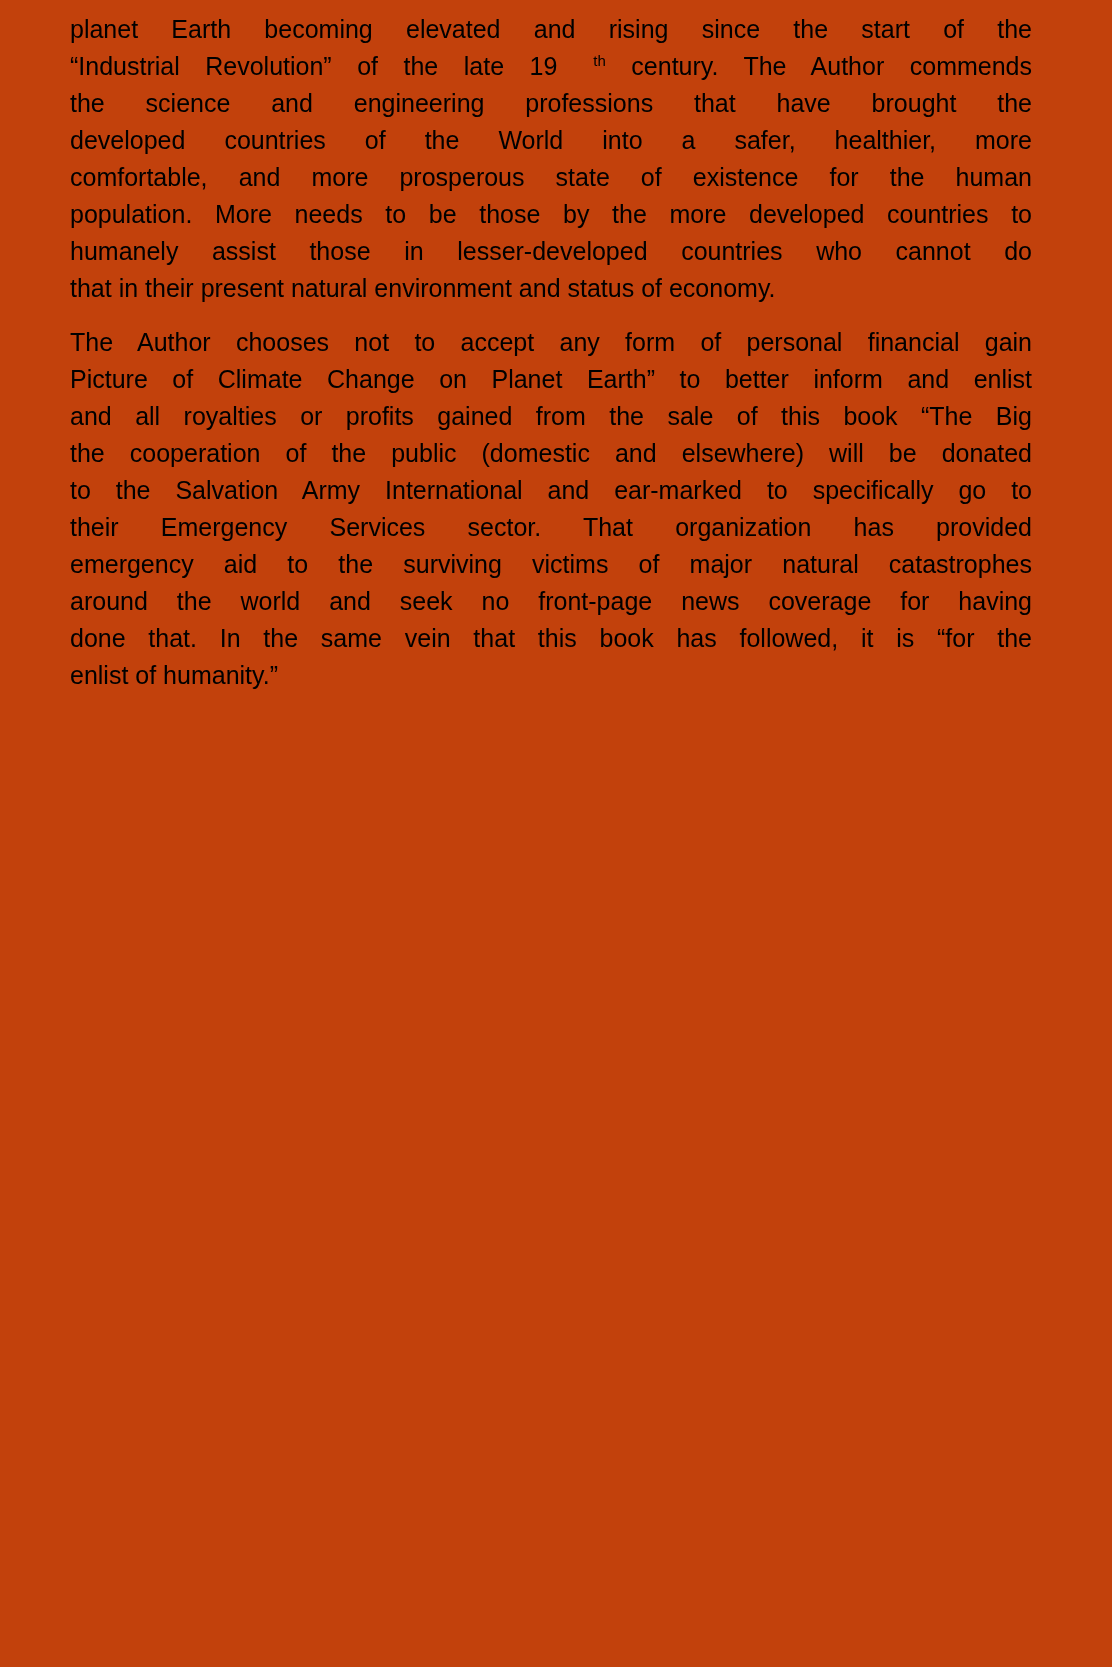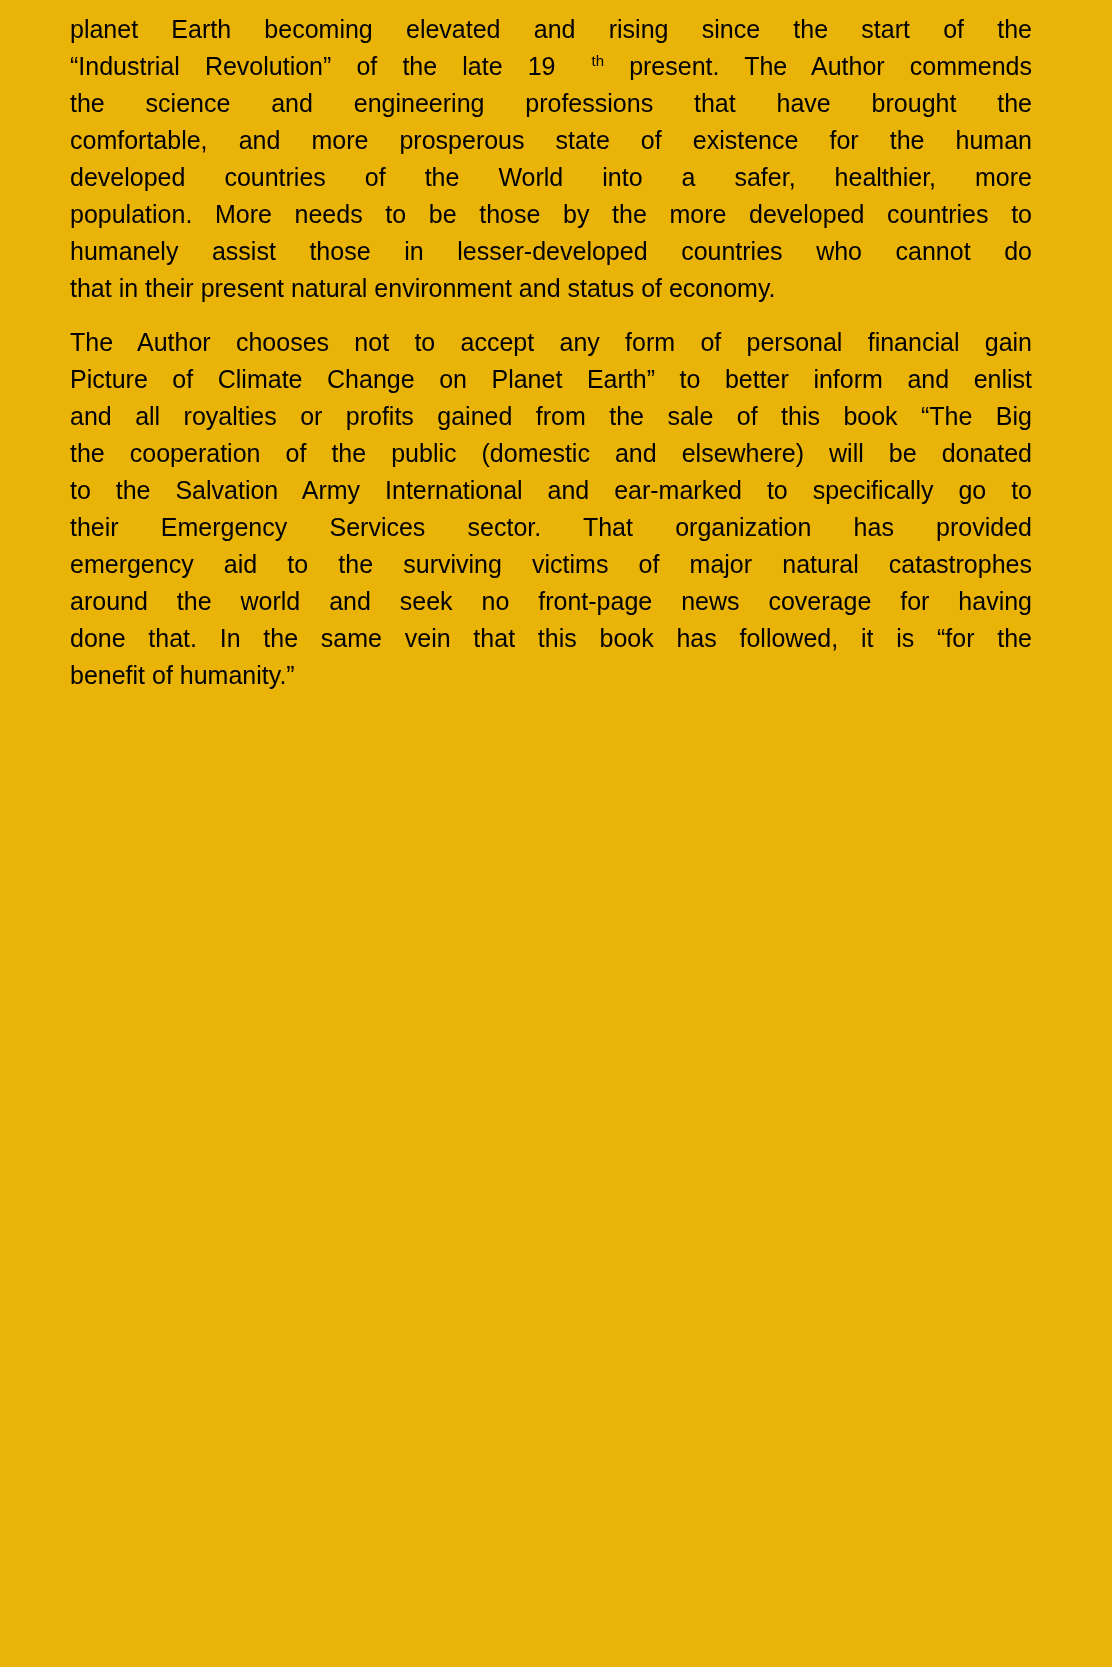--- a/index.html
+++ b/index.html
@@ -13,21 +13,21 @@
     position: relative;
     overflow: hidden;
     font-family: "Liberation Sans", sans-serif;
   }
   .page {
     position: absolute;
     left: 0;
     top: 0;
     width: 1112px;
     height: 1667px;
-    background: #eab308;
+    background: #c2410c;
   }
   .textblock {
     position: absolute;
     left: 70px;
     top: 11px;
     width: 962px;
     color: #000000;
     font-size: 25px;
     line-height: 37px;
   }
@@ -50,34 +50,34 @@
     margin-left: 36px;
   }
 </style>
 </head>
 <body>
 
 <div class="page">
   <div class="textblock">
       <div class="para">
         <div class="line"><span>planet Earth becoming elevated and rising since the start of the</span></div>
-        <div class="line"><span>“Industrial Revolution” of the late 19</span><sup class="sup">th</sup><span> present. The Author commends</span></div>
+        <div class="line"><span>“Industrial Revolution” of the late 19</span><sup class="sup">th</sup><span> century. The Author commends</span></div>
         <div class="line"><span>the science and engineering professions that have brought the</span></div>
+        <div class="line"><span>developed countries of the World into a safer, healthier, more</span></div>
         <div class="line"><span>comfortable, and more prosperous state of existence for the human</span></div>
-        <div class="line"><span>developed countries of the World into a safer, healthier, more</span></div>
         <div class="line"><span>population. More needs to be those by the more developed countries to</span></div>
         <div class="line"><span>humanely assist those in lesser-developed countries who cannot do</span></div>
         <div class="line last"><span>that in their present natural environment and status of economy.</span></div>
       </div>
       <div class="para">
         <div class="line"><span>The Author chooses not to accept any form of personal financial gain</span></div>
         <div class="line"><span>Picture of Climate Change on Planet Earth” to better inform and enlist</span></div>
         <div class="line"><span>and all royalties or profits gained from the sale of this book “The Big</span></div>
         <div class="line"><span>the cooperation of the public (domestic and elsewhere) will be donated</span></div>
         <div class="line"><span>to the Salvation Army International and ear-marked to specifically go to</span></div>
         <div class="line"><span>their Emergency Services sector. That organization has provided</span></div>
         <div class="line"><span>emergency aid to the surviving victims of major natural catastrophes</span></div>
         <div class="line"><span>around the world and seek no front-page news coverage for having</span></div>
         <div class="line"><span>done that. In the same vein that this book has followed, it is “for the</span></div>
-        <div class="line last"><span>benefit of humanity.”</span></div>
+        <div class="line last"><span>enlist of humanity.”</span></div>
       </div>
     </div>
 </div>
 
 </body></html>

